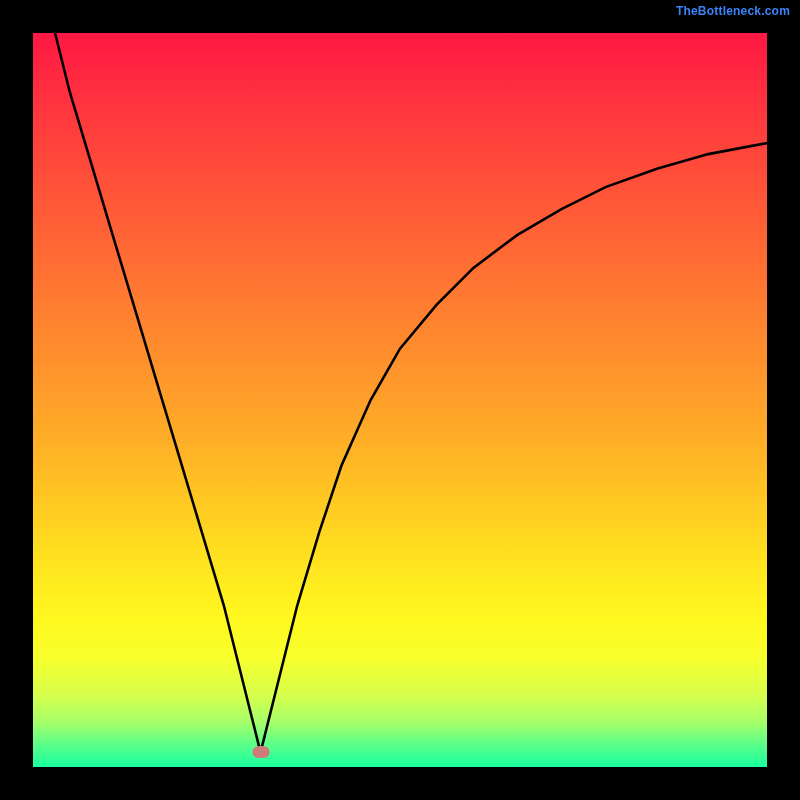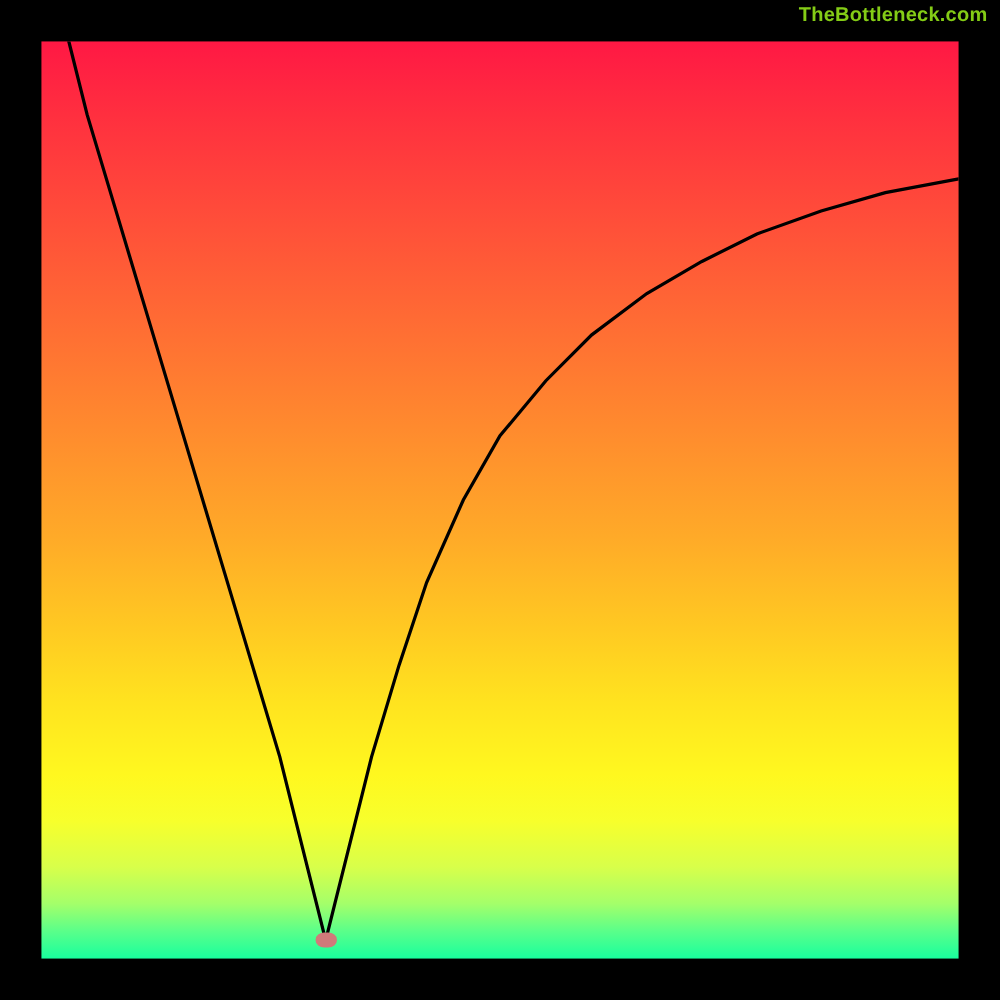--- a/index.html
+++ b/index.html
@@ -56,23 +56,23 @@
     height: 12px;
     border-radius: 7px / 5.5px;
     background: #d07a7a;
     transform: translate(-50%, -50%);
   }
   .watermark {
     position: absolute;
     top: 4px;
     right: 10px;
     font-family: Arial, Helvetica, sans-serif;
-    font-size: 16px;
+    font-size: 12px;
     font-weight: 600;
-    color: #84cc16;
+    color: #3b82f6;
     letter-spacing: 0.2px;
     user-select: none;
   }
 </style>
 </head>
 <body>
 
 <div class="frame">
   <div class="plot">
     <div class="gradient"></div>

